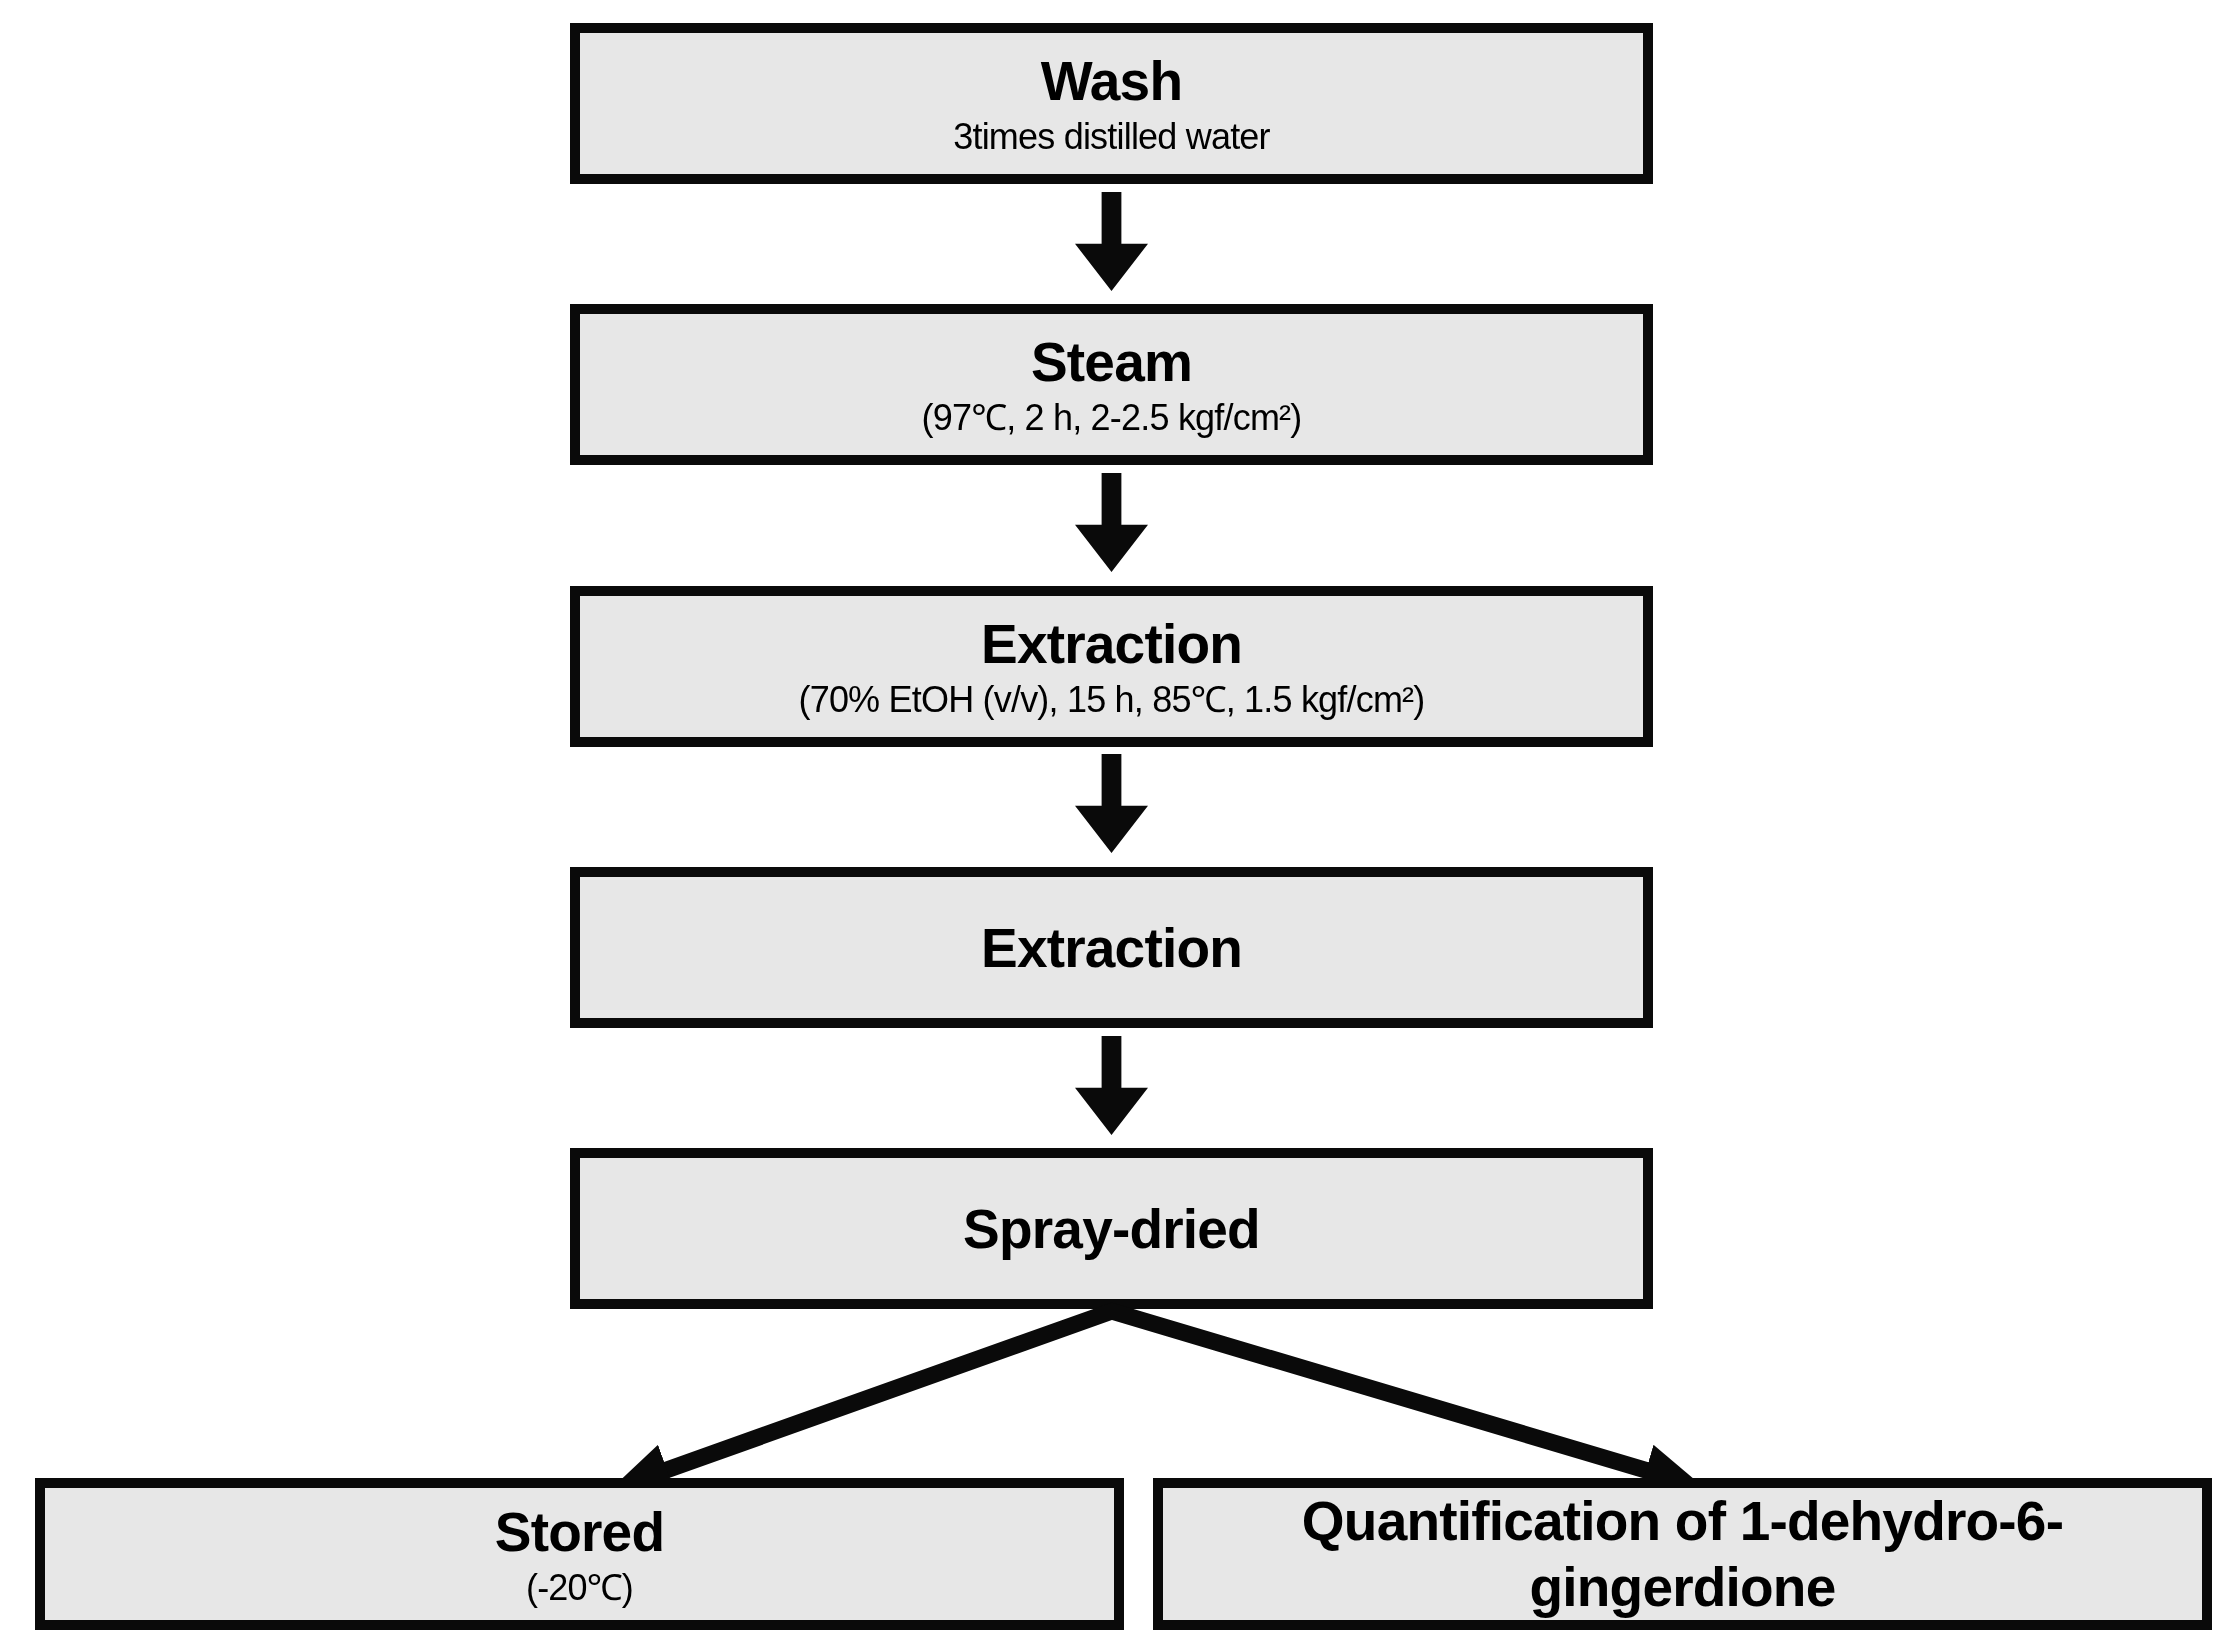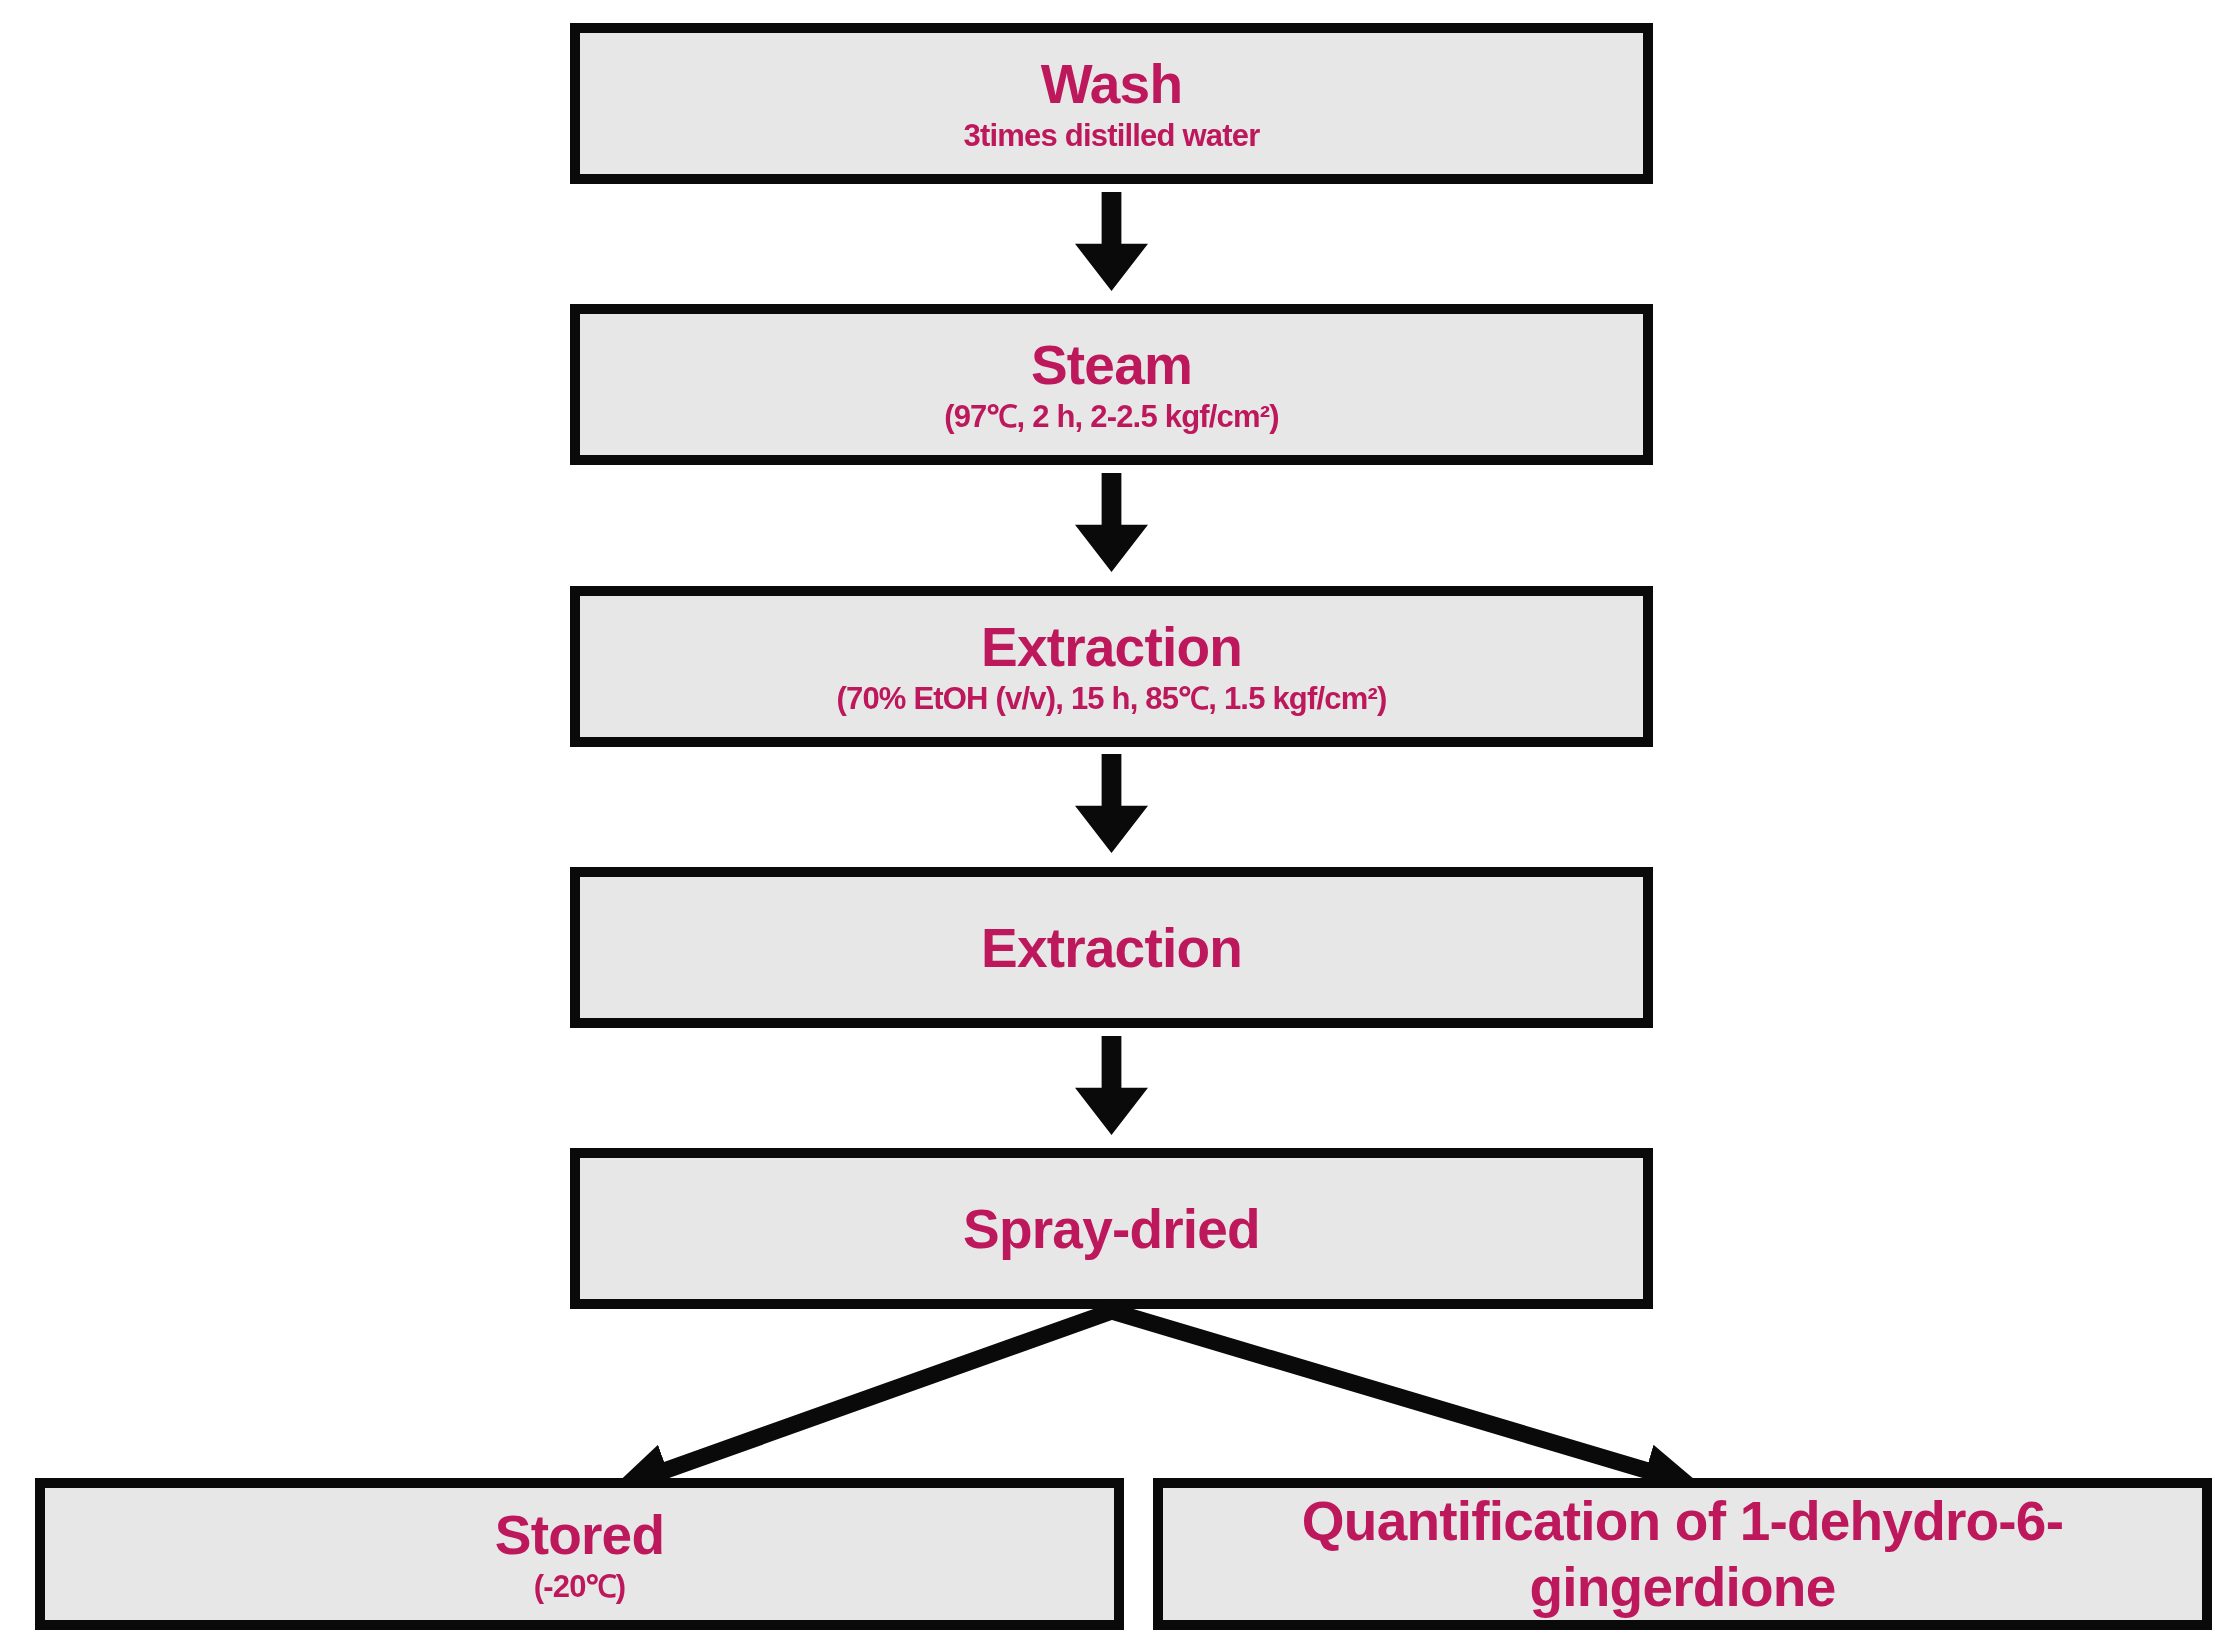--- a/index.html
+++ b/index.html
@@ -18,36 +18,36 @@
   .box {
     position: absolute;
     box-sizing: border-box;
     background: #e7e7e7;
     border: 10px solid #0a0a0a;
     display: flex;
     flex-direction: column;
     align-items: center;
     justify-content: center;
     text-align: center;
-    color: #be185d;
+    color: #000000;
   }
   .step-box {
     left: 570px;
     width: 1083px;
     height: 161px;
   }
   .title {
     font-size: 55px;
     font-weight: 700;
     line-height: 1.2;
     letter-spacing: -0.8px;
   }
   .subtitle {
-    font-size: 31px;
-    font-weight: 700;
+    font-size: 36px;
+    font-weight: 400;
     line-height: 1.25;
     letter-spacing: -0.8px;
   }
   .subtitle:empty { display: none; }
   .down-arrow {
     position: absolute;
     left: 1075px;
     width: 73px;
     height: 99px;
   }

